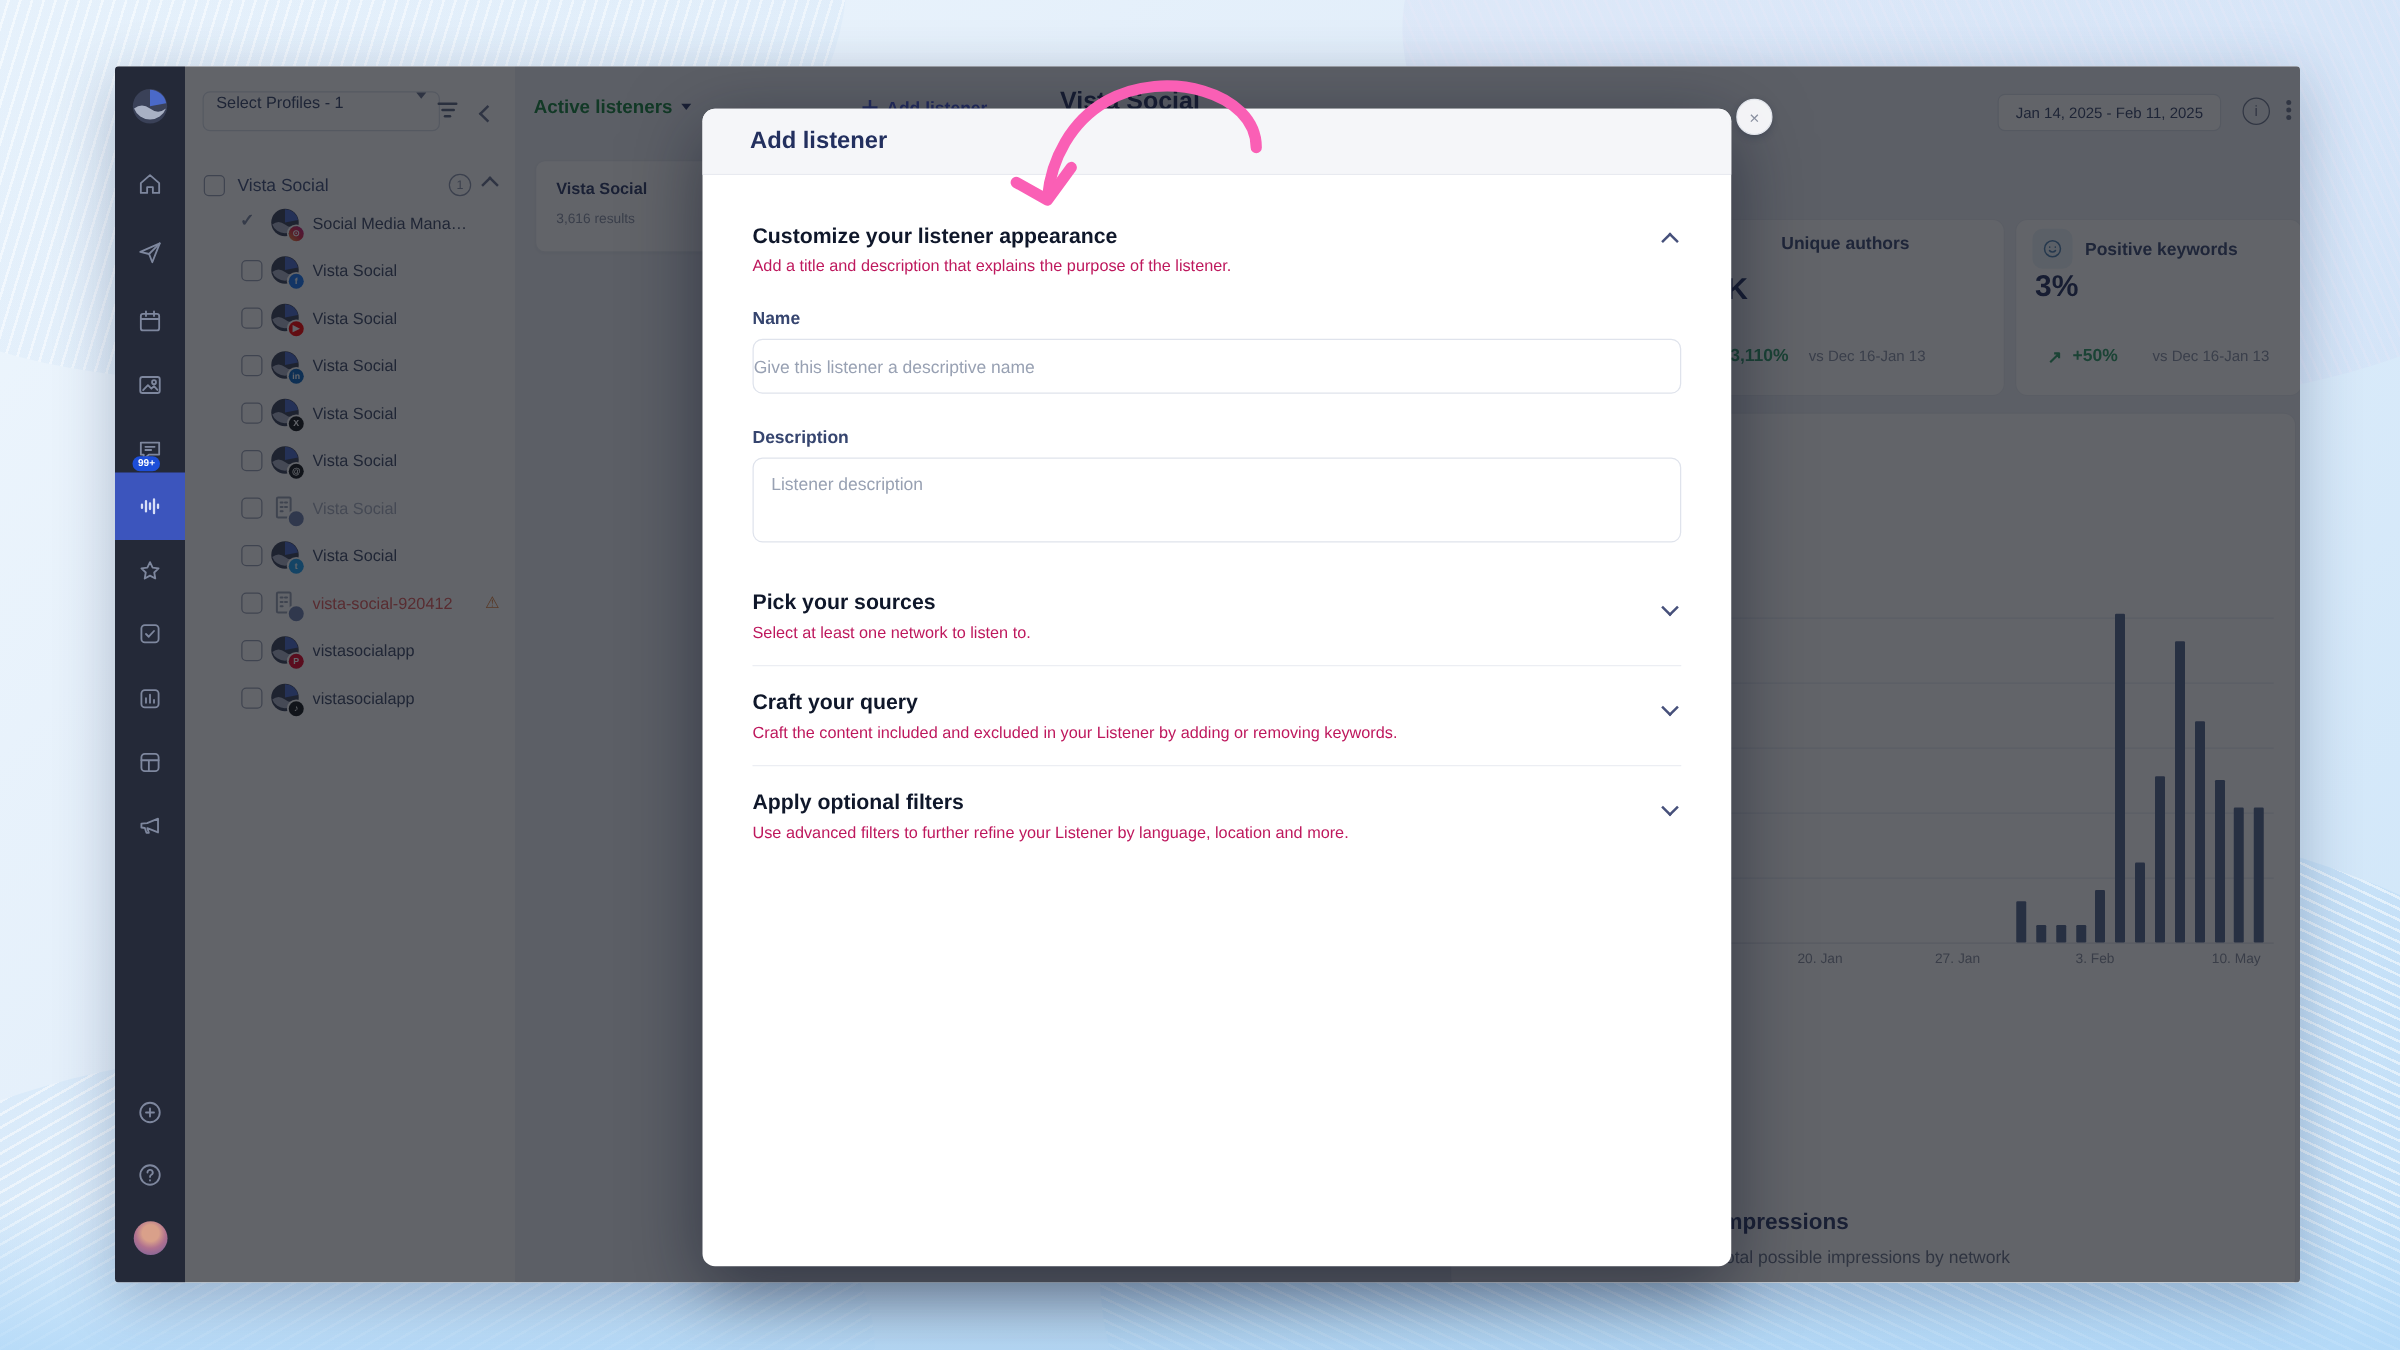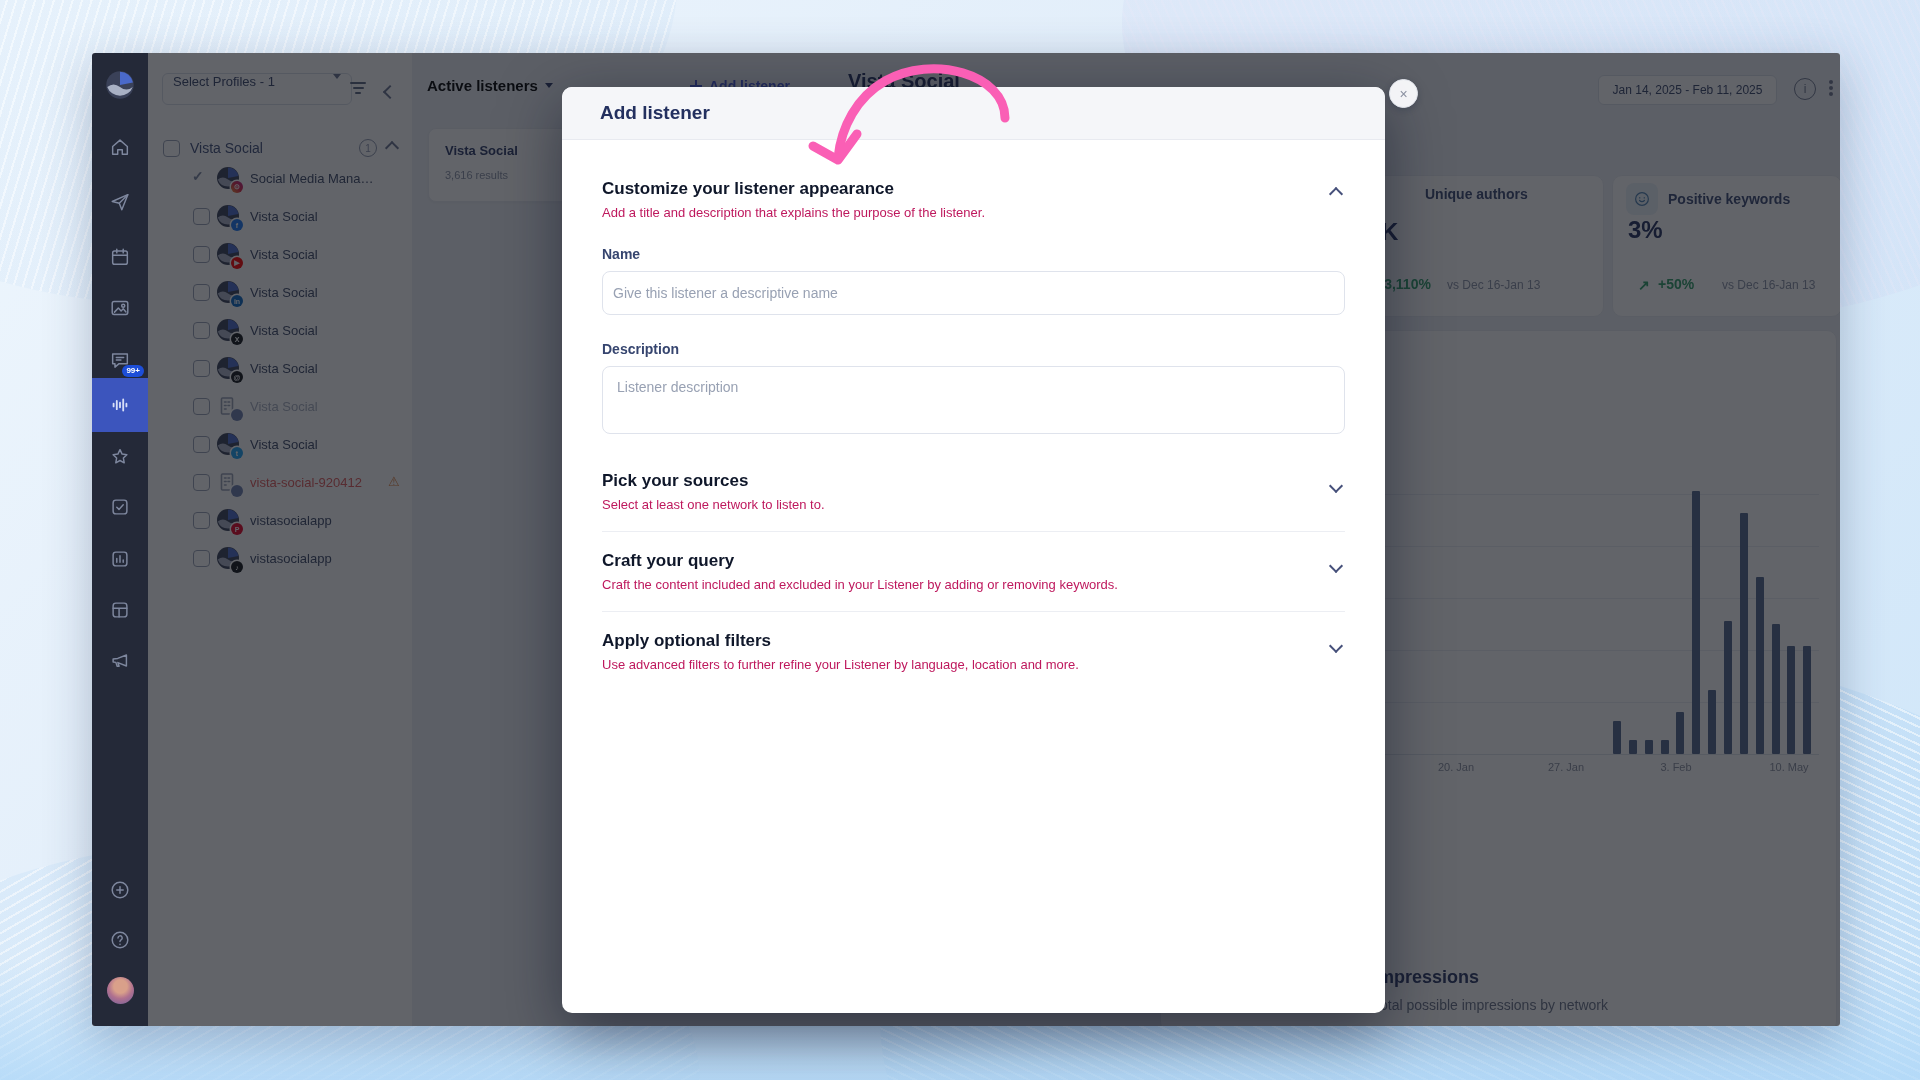--- a/index.html
+++ b/index.html
@@ -27,21 +27,21 @@
     border-radius:3px;box-shadow:0 14px 48px rgba(35,55,95,.30);overflow:hidden;}
 
   
   .iconbar{position:absolute;left:0;top:0;width:56px;height:100%;background:#242938;z-index:2;}
   .icon-item{position:absolute;left:0;width:56px;height:46px;display:flex;align-items:center;justify-content:center;cursor:pointer;}
   .icon-item svg{width:22px;height:22px;stroke:#7e879e;fill:none;stroke-width:1.6;stroke-linecap:round;stroke-linejoin:round;}
   .icon-item.active{background:#3c55bd;height:54px;}
   .icon-item.active svg{stroke:#d8dff7;stroke-width:2;}
   .logo-slot{position:absolute;left:13px;top:17px;width:30px;height:30px;}
   .logo-slot svg{width:30px;height:30px;}
-  .pill{position:absolute;right:4px;bottom:6px;background:#1d4ed8;color:#fff;font-size:8px;line-height:10px;
+  .pill{position:absolute;right:20px;bottom:6px;background:#1d4ed8;color:#fff;font-size:8px;line-height:10px;
     padding:1px 4px;border-radius:8px;font-weight:bold;}
   .user-av{width:27px;height:27px;border-radius:50%;
     background:radial-gradient(circle at 50% 35%,#d9a08a 0 30%,#b0718f 55%,#6f5f9e 100%);}
 
   
   .panel{position:absolute;left:56px;top:0;width:264px;height:100%;background:#ffffff;border-right:1px solid #e3e7ee;}
   .chip{position:absolute;left:14px;top:20px;width:168px;height:30px;border:1px solid #d9dee8;border-radius:6px;
     display:flex;align-items:flex-start;padding:0 10px;gap:8px;color:#39466b;font-size:13px;background:#fff;cursor:pointer;}
   .chip .grow{flex:1;}
   .caret{width:0;height:0;border-left:4px solid transparent;border-right:4px solid transparent;border-top:5px solid #6a7490;}
@@ -64,21 +64,21 @@
   .prow .av svg{width:24px;height:24px;}
   .prow .nb{position:absolute;right:-3px;bottom:-3px;width:12px;height:12px;border-radius:50%;color:#fff;
     font-size:7px;font-weight:bold;display:flex;align-items:center;justify-content:center;box-shadow:0 0 0 1.5px #fff;}
   .prow .lbl{position:absolute;left:102px;top:12px;font-size:13px;color:#3e4a68;white-space:nowrap;max-width:130px;overflow:hidden;text-overflow:ellipsis;}
   .prow .lbl.muted{color:#a9b0c0;}
   .prow .lbl.error{color:#e05b5b;}
   .prow .warn{position:absolute;left:240px;top:11px;color:#e0823f;font-size:13px;}
 
   
   .main{position:absolute;left:320px;top:0;right:0;bottom:0;background:#eef1f6;}
-  .tab{position:absolute;left:15px;top:24px;font-size:15px;font-weight:bold;color:#000000;display:flex;align-items:center;gap:7px;cursor:pointer;}
+  .tab{position:absolute;left:15px;top:24px;font-size:15px;font-weight:bold;color:#15803d;display:flex;align-items:center;gap:7px;cursor:pointer;}
   .tab .caret{border-top-color:#2c3a66;}
   .addbtn{position:absolute;left:278px;top:25px;display:flex;align-items:center;gap:7px;color:#4558d8;font-size:14px;font-weight:bold;cursor:pointer;}
   .plus-ic{position:relative;width:12px;height:12px;}
   .plus-ic::before,.plus-ic::after{content:"";position:absolute;background:#4558d8;}
   .plus-ic::before{left:5px;top:0;width:2px;height:12px;}
   .plus-ic::after{left:0;top:5px;width:12px;height:2px;}
   .pgtitle{position:absolute;left:436px;top:17px;font-size:20px;font-weight:bold;color:#23305f;}
   .lcard{position:absolute;left:16px;top:75px;width:250px;height:72px;background:#fff;border:1px solid #e8ebf1;
     border-radius:8px;box-shadow:0 1px 3px rgba(30,40,80,.06);cursor:pointer;}
   .lcard .t{position:absolute;left:16px;top:14px;font-size:13px;font-weight:bold;color:#2c3a66;}
@@ -124,21 +124,21 @@
     border:1px solid #e2e5ec;box-shadow:0 2px 6px rgba(20,30,60,.25);color:#8a90a0;font-size:14px;
     display:flex;align-items:center;justify-content:center;cursor:pointer;z-index:11;}
   .m-body{position:absolute;left:0;top:52px;right:0;bottom:60px;padding:40px 40px 0 40px;overflow:hidden;}
   .sec-head{display:flex;align-items:flex-start;justify-content:space-between;cursor:pointer;}
   .sec-title{font-size:17px;font-weight:bold;color:#0f172a;}
   .sec-desc{font-size:13px;color:#be185d;margin-top:6px;}
   .sec-chev{margin-top:6px;margin-right:4px;}
   .sec-chev .chev{border-color:#46507a;}
   .f-label{font-size:14px;font-weight:bold;color:#36456f;margin-top:26px;}
   .f-input{margin-top:9px;width:100%;height:44px;border:1px solid #dfe3ec;border-radius:8px;box-sizing:border-box;
-    padding:0 10px;font-size:14px;color:#2c3a66;font-family:"Liberation Sans",sans-serif;outline:none;}
+    padding:0 0;font-size:14px;color:#2c3a66;font-family:"Liberation Sans",sans-serif;outline:none;}
   .f-area{margin-top:9px;width:100%;height:68px;border:1px solid #dfe3ec;border-radius:8px;box-sizing:border-box;
     padding:12px 14px;font-size:14px;color:#2c3a66;font-family:"Liberation Sans",sans-serif;outline:none;resize:none;}
   .f-input::placeholder,.f-area::placeholder{color:#98a1b3;}
   .accordion{padding:19px 0;border-bottom:1px solid #eceef3;}
   .accordion.first{margin-top:14px;}
   .accordion.last{border-bottom:none;}
   .m-foot{position:absolute;left:0;bottom:0;right:0;height:60px;background:#f5f6f9;border-top:1px solid #e8eaf0;
     border-radius:0 0 10px 10px;display:flex;align-items:center;justify-content:space-between;padding:0 36px;}
   .btn{background:#fff;border:1px solid #d7dbe5;border-radius:8px;padding:9px 16px;font-size:14px;color:#2f3b63;
     font-family:"Liberation Sans",sans-serif;cursor:pointer;box-shadow:0 1px 2px rgba(30,40,80,.08);}

